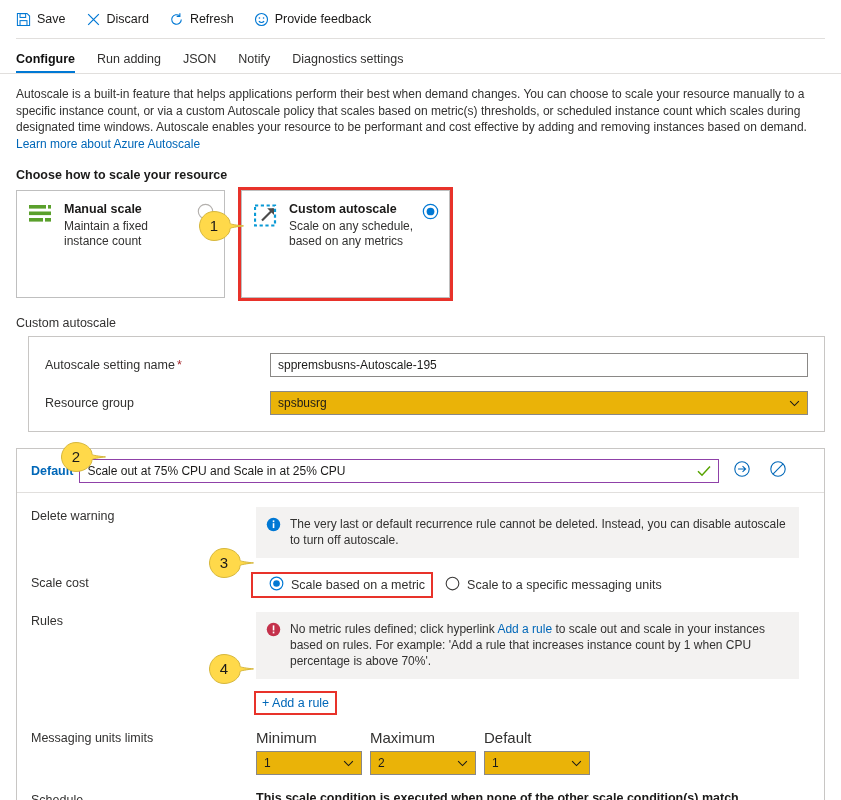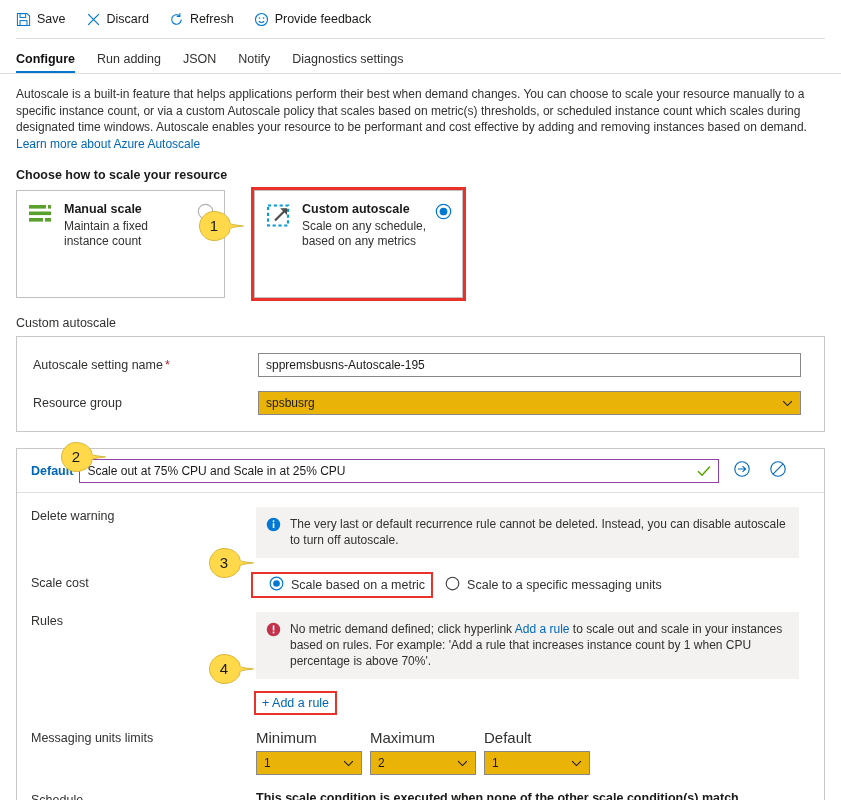--- a/index.html
+++ b/index.html
@@ -69,21 +69,21 @@
   a.link { color:#0067b8; text-decoration:none; cursor:pointer; }
 
   .section-head {
     font-weight: bold;
     font-size: 12.5px;
     margin: 16px 0 8px 0;
     color:#1b1a19;
   }
 
   
-  .cards { display:flex; gap: 29px; }
+  .cards { display:flex; gap: 16px; }
   .card {
     position: relative;
     width: 209px; height: 108px;
     border: 1px solid #bfbfbf;
     background:#fff;
     padding: 11px 10px 10px 12px;
     display:flex; gap: 9px;
     cursor:pointer;
   }
   .card.selected-outline {
@@ -96,20 +96,21 @@
   .card-title { font-weight:bold; font-size:12.5px; color:#1b1a19; margin-bottom: 3px;}
   .card-sub { font-size:12px; color:#323130; line-height:15px; }
   .card-radio { position:absolute; top: 12px; right: 10px; }
 
   
   .panel-label { font-size:12.5px; color:#323130; margin: 18px 0 6px 0; }
   .panel {
     border:1px solid #c8c6c4;
     background:#fff;
     padding: 16px 16px 16px 16px;
+    margin-left: 12px;
   }
   .frow { display:flex; align-items:center; margin-bottom: 14px; }
   .frow:last-child { margin-bottom:0; }
   .frow-lbl { width: 225px; font-size:12.5px; color:#323130; flex:0 0 225px;}
   .req { color:#a4262c; margin-left:2px; }
   .txtinput {
     flex: 1 1 auto;
     height: 24px;
     border:1px solid #8a8886;
     background:#fff;
@@ -453,21 +454,21 @@
         <div class="crow-lbl">Rules</div>
         <div class="crow-ctl">
           <div class="msgbox">
             <span class="ic">
               <svg width="15" height="15" viewBox="0 0 16 16">
                 <circle cx="8" cy="8" r="7.2" fill="#c4314b"></circle>
                 <rect x="7.2" y="3.6" width="1.7" height="5.4" fill="#fff"></rect>
                 <rect x="7.2" y="10.2" width="1.7" height="1.9" fill="#fff"></rect>
               </svg>
             </span>
-            <span><span>No metric demand defined; click hyperlink </span><a class="link">Add a rule</a><span> to scale out and scale in your instances based on rules. For example: 'Add a rule that increases instance count by 1 when CPU percentage is above 70%'.</span></span>
+            <span><span>No metric rules defined; click hyperlink </span><a class="link">Add a rule</a><span> to scale out and scale in your instances based on rules. For example: 'Add a rule that increases instance count by 1 when CPU percentage is above 70%'.</span></span>
           </div>
 
           <div style="margin-top:14px;">
             <span class="addrule">+ Add a rule</span>
           </div>
         </div>
       </div>
 
       <div class="crow">
         <div class="crow-lbl">Messaging units limits</div>

